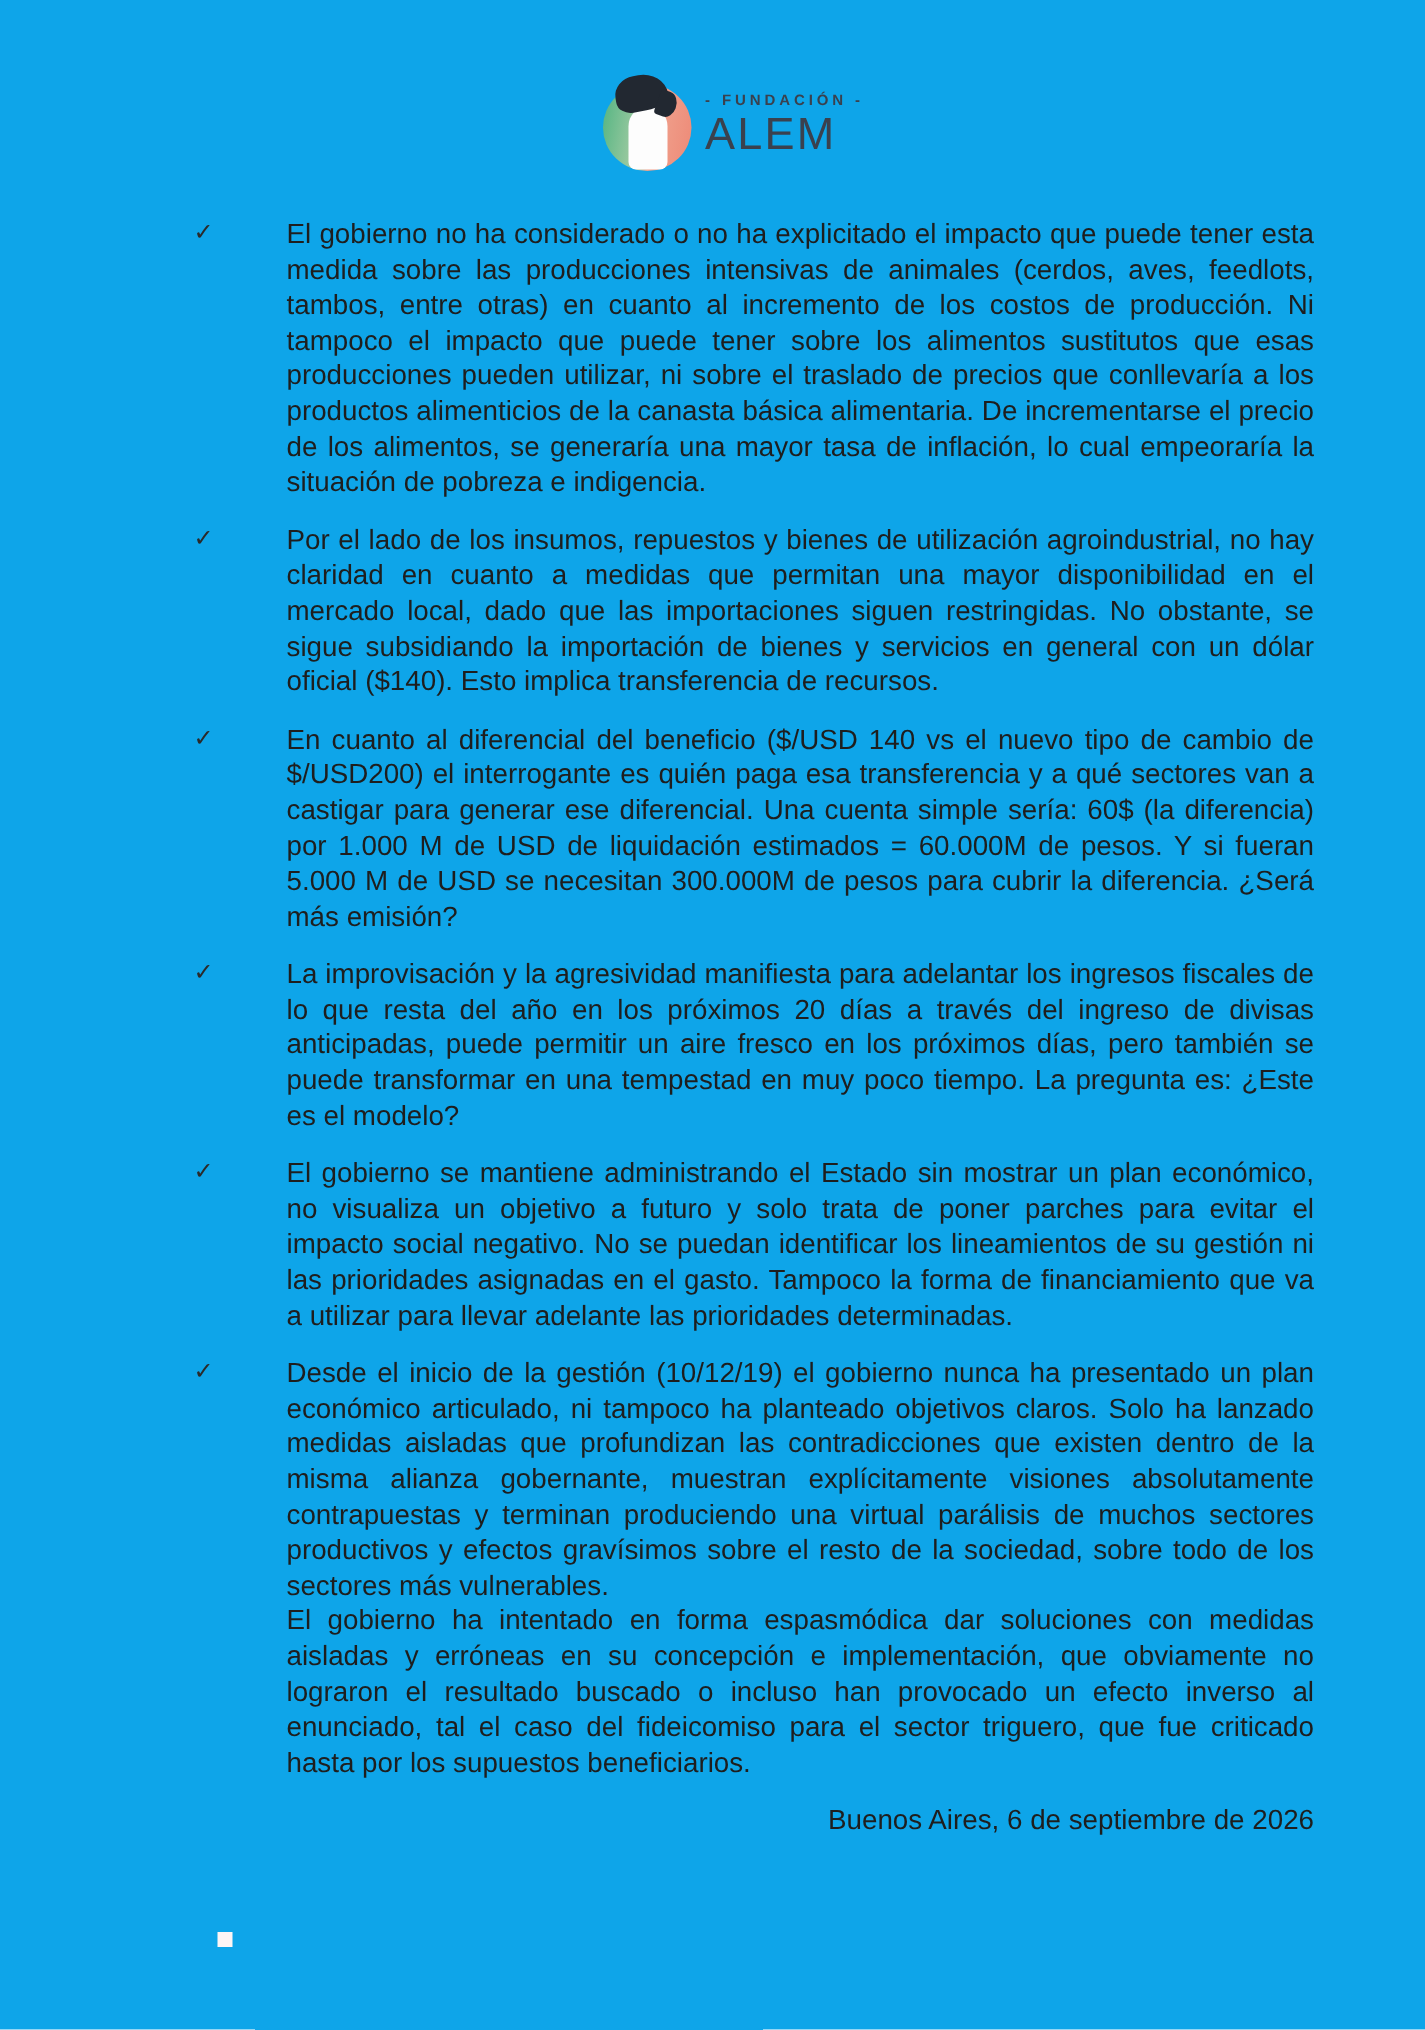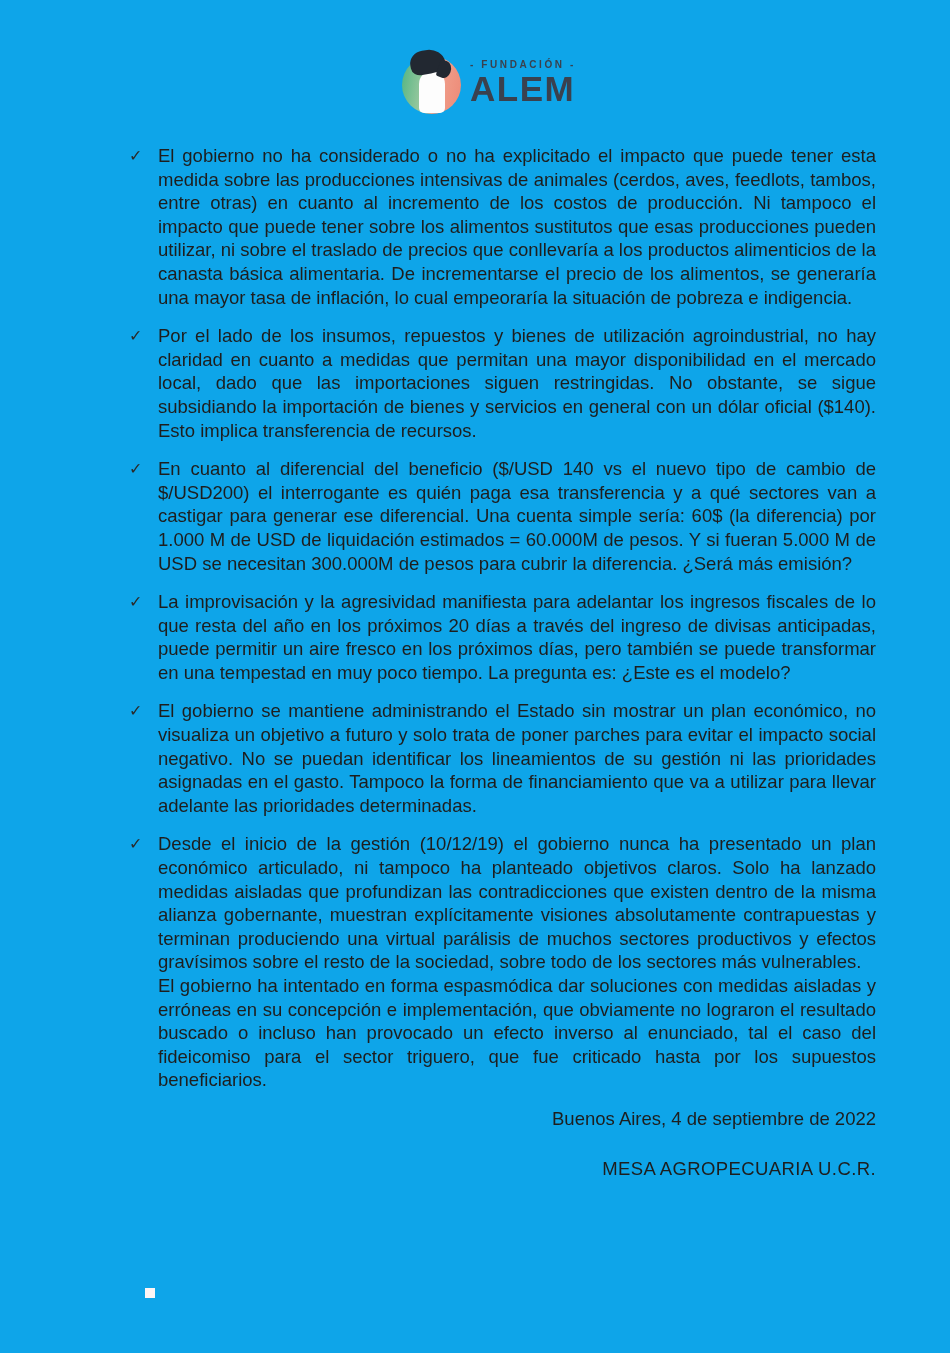--- a/index.html
+++ b/index.html
@@ -61,42 +61,42 @@
   .logo-text { display: flex; flex-direction: column; align-items: flex-start; padding-bottom: 2px; }
   .logo-top {
     font-size: 10px;
     font-weight: bold;
     letter-spacing: 2.6px;
     color: #3a414e;
     margin-bottom: 3px;
     white-space: nowrap;
   }
   .logo-main {
-    font-size: 35px;
-    font-weight: 700;
+    font-size: 30px;
+    font-weight: 400;
     letter-spacing: 1.5px;
     line-height: 0.9;
     color: #3a414e;
   }
 
   
   .content {
     position: absolute;
     top: 144px;
     left: 129px;
     width: 747px;
   }
   .bullet { display: flex; margin: 0 0 15px 0; }
   .check {
     flex: 0 0 29px;
     font-size: 16px;
     line-height: 23.6px;
     color: #2a2a2a;
   }
-  .btext-col { flex: 1 1 auto; min-width: 0; }
+  .btext-col { flex: 1 1 auto; min-width: 0; margin-left: 33px; }
   .btext {
     margin: 0;
     font-size: 18.5px;
     line-height: 23.6px;
     text-align: justify;
     color: #1e1e1e;
   }
   .date-line {
     margin: 2px 0 0 0;
     font-size: 18.5px;
@@ -175,20 +175,19 @@
     </div>
 
     <div class="bullet">
       <span class="check">✓</span>
       <div class="btext-col">
         <p class="btext">Desde el inicio de la gestión (10/12/19) el gobierno nunca ha presentado un plan económico articulado, ni tampoco ha planteado objetivos claros. Solo ha lanzado medidas aisladas que profundizan las contradicciones que existen dentro de la misma alianza gobernante, muestran explícitamente visiones absolutamente contrapuestas y terminan produciendo una virtual parálisis de muchos sectores productivos y efectos gravísimos sobre el resto de la sociedad, sobre todo de los sectores más vulnerables.</p>
         <p class="btext">El gobierno ha intentado en forma espasmódica dar soluciones con medidas aisladas y erróneas en su concepción e implementación, que obviamente no lograron el resultado buscado o incluso han provocado un efecto inverso al enunciado, tal el caso del fideicomiso para el sector triguero, que fue criticado hasta por los supuestos beneficiarios.</p>
       </div>
     </div>
 
-    <p class="date-line">Buenos Aires, 4 de septiembre de 2022</p>
-    <p class="signature-line">MESA AGROPECUARIA U.C.R.</p>
+    <p class="date-line">Buenos Aires, 6 de septiembre de 2026</p>
 
   </main>
 
   <div class="scan-artifact"></div>
 
 </div>
 
 </body></html>

